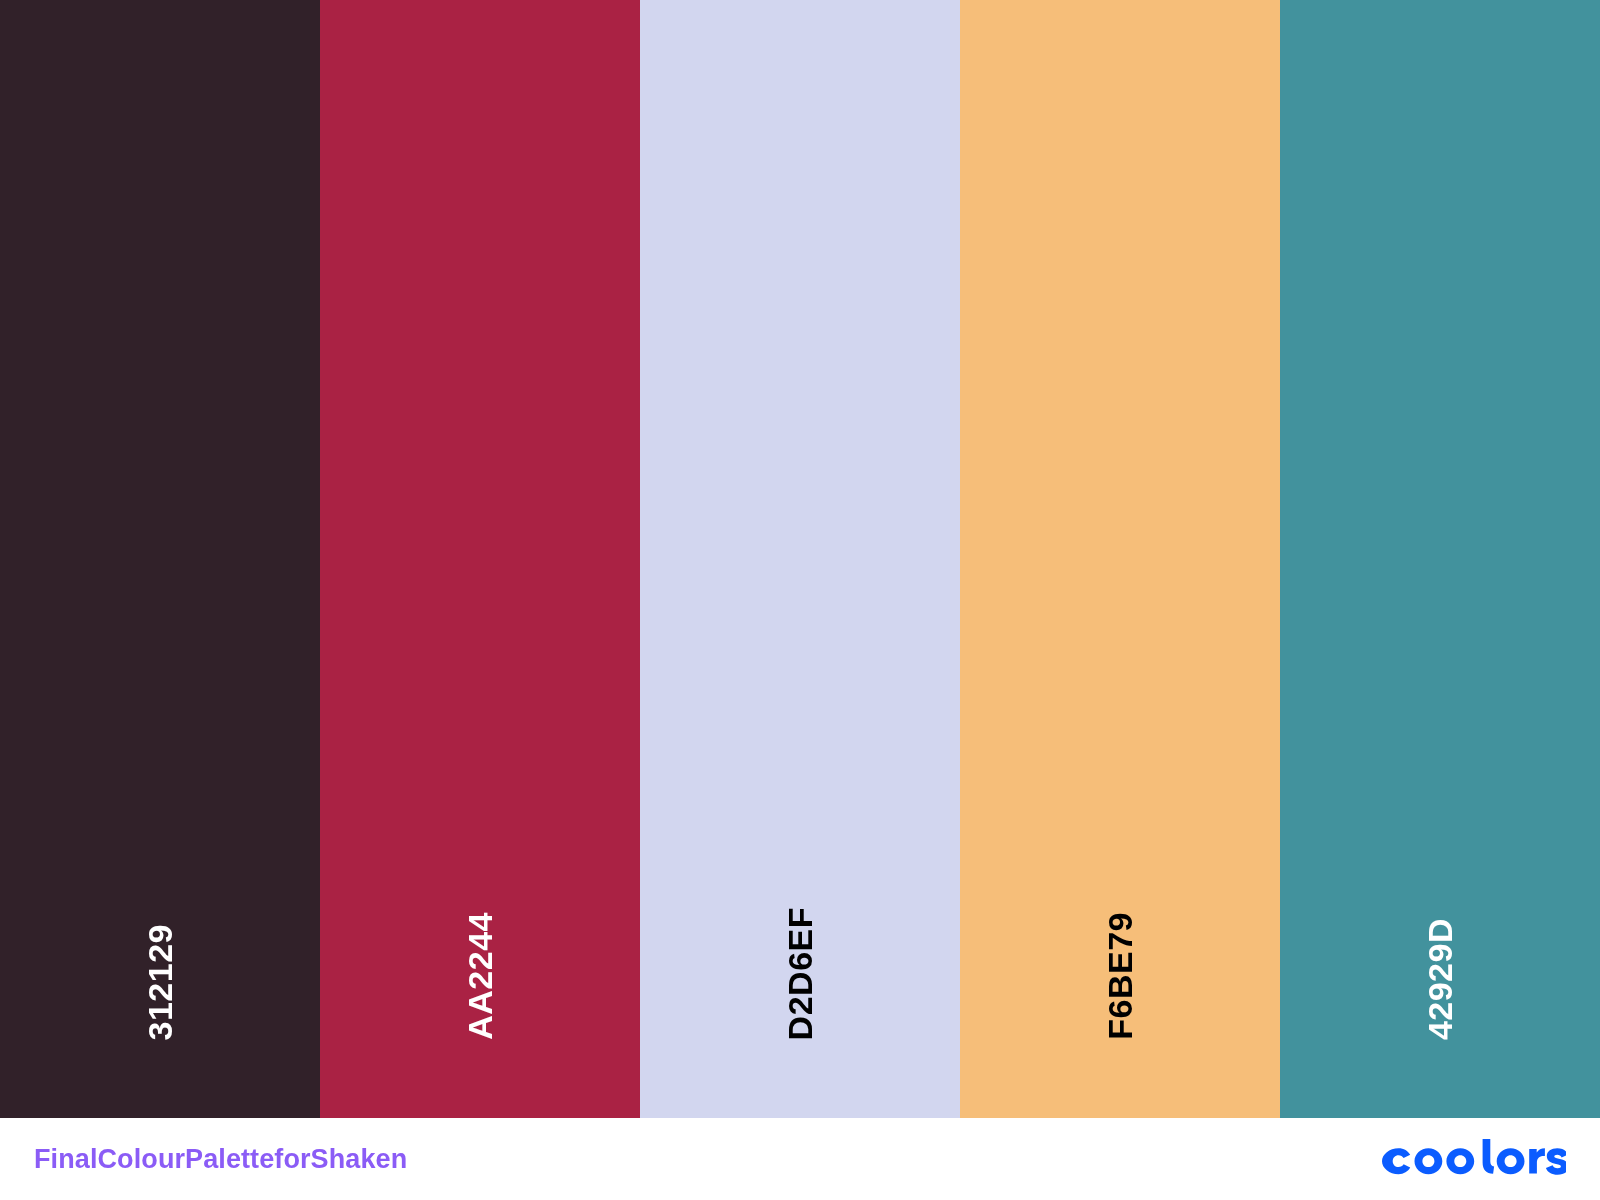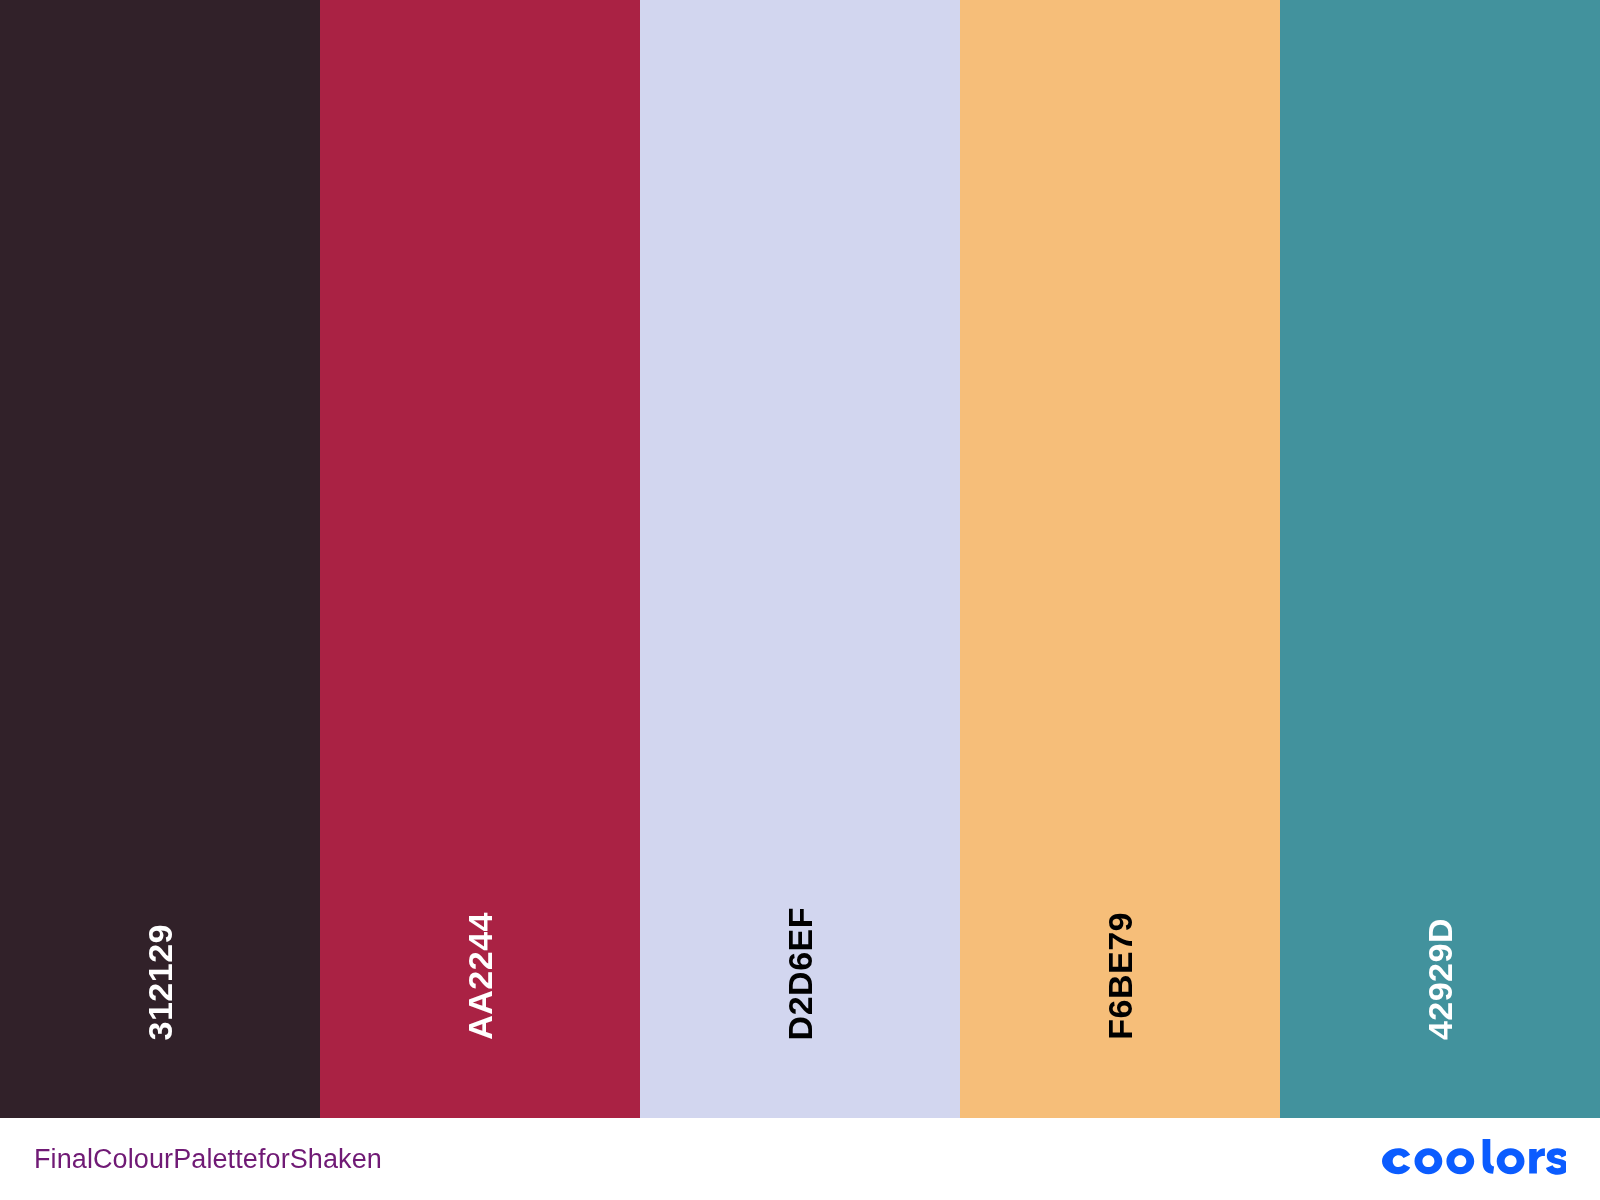--- a/index.html
+++ b/index.html
@@ -97,21 +97,21 @@
       </div>
       <div class="swatch" style="background-color: rgb(246, 190, 121);">
         <div class="swatch-label" style="color: rgb(0, 0, 0);">F6BE79</div>
       </div>
       <div class="swatch" style="background-color: rgb(66, 146, 157);">
         <div class="swatch-label" style="color: rgb(255, 255, 255);">42929D</div>
       </div>
     </div>
 
   <div id="footer">
-    <div id="palette-name" style="color: #701a75;">FinalColourPaletteforShaken</div>
+    <div id="palette-name" style="color: #8b5cf6; font-weight: bold;">FinalColourPaletteforShaken</div>
 
     <div id="brand-logo">
       <svg width="188" height="40" viewBox="0 0 188 40" aria-label="coolors">
         <g fill="#0b5cff">
 
           <path d="M20.5 9.2c5.2 0 9.6 2.6 11.7 6.6l-6.6 3.3c-1-1.7-2.9-2.8-5.1-2.8-3.3 0-5.8 2.5-5.8 5.9s2.5 5.9 5.8 5.9c2.2 0 4.1-1.1 5.1-2.8l6.6 3.3c-2.1 4-6.5 6.6-11.7 6.6C11.4 35.2 4 29 4 22.2S11.4 9.2 20.5 9.2z"></path>
 
           <path d="M50.4 9.2c7.7 0 13.9 5.8 13.9 13s-6.2 13-13.9 13-13.9-5.8-13.9-13 6.2-13 13.9-13zm0 7.1c-3.4 0-6 2.6-6 5.9s2.6 5.9 6 5.9 6-2.6 6-5.9-2.6-5.9-6-5.9z"></path>
 
           <path d="M82.3 9.2c7.7 0 13.9 5.8 13.9 13s-6.2 13-13.9 13-13.9-5.8-13.9-13 6.2-13 13.9-13zm0 7.1c-3.4 0-6 2.6-6 5.9s2.6 5.9 6 5.9 6-2.6 6-5.9-2.6-5.9-6-5.9z"></path>

